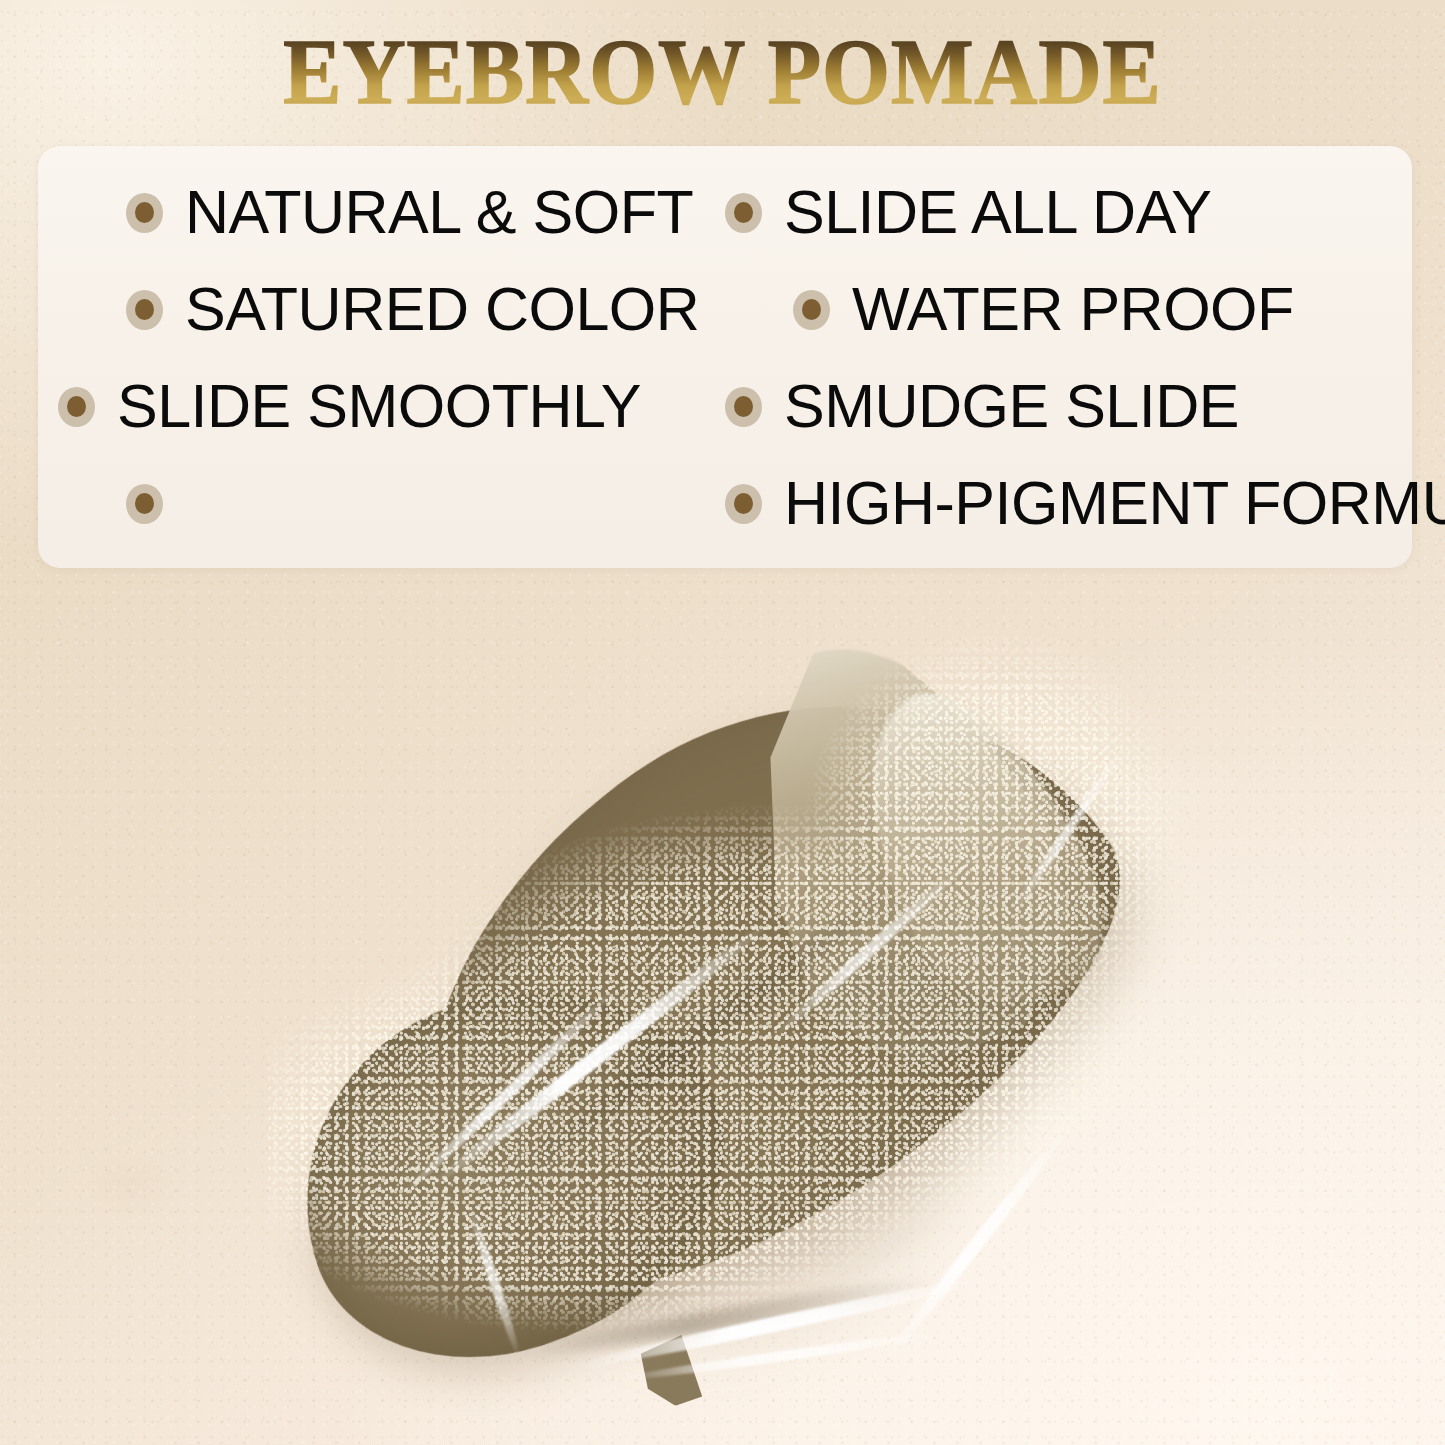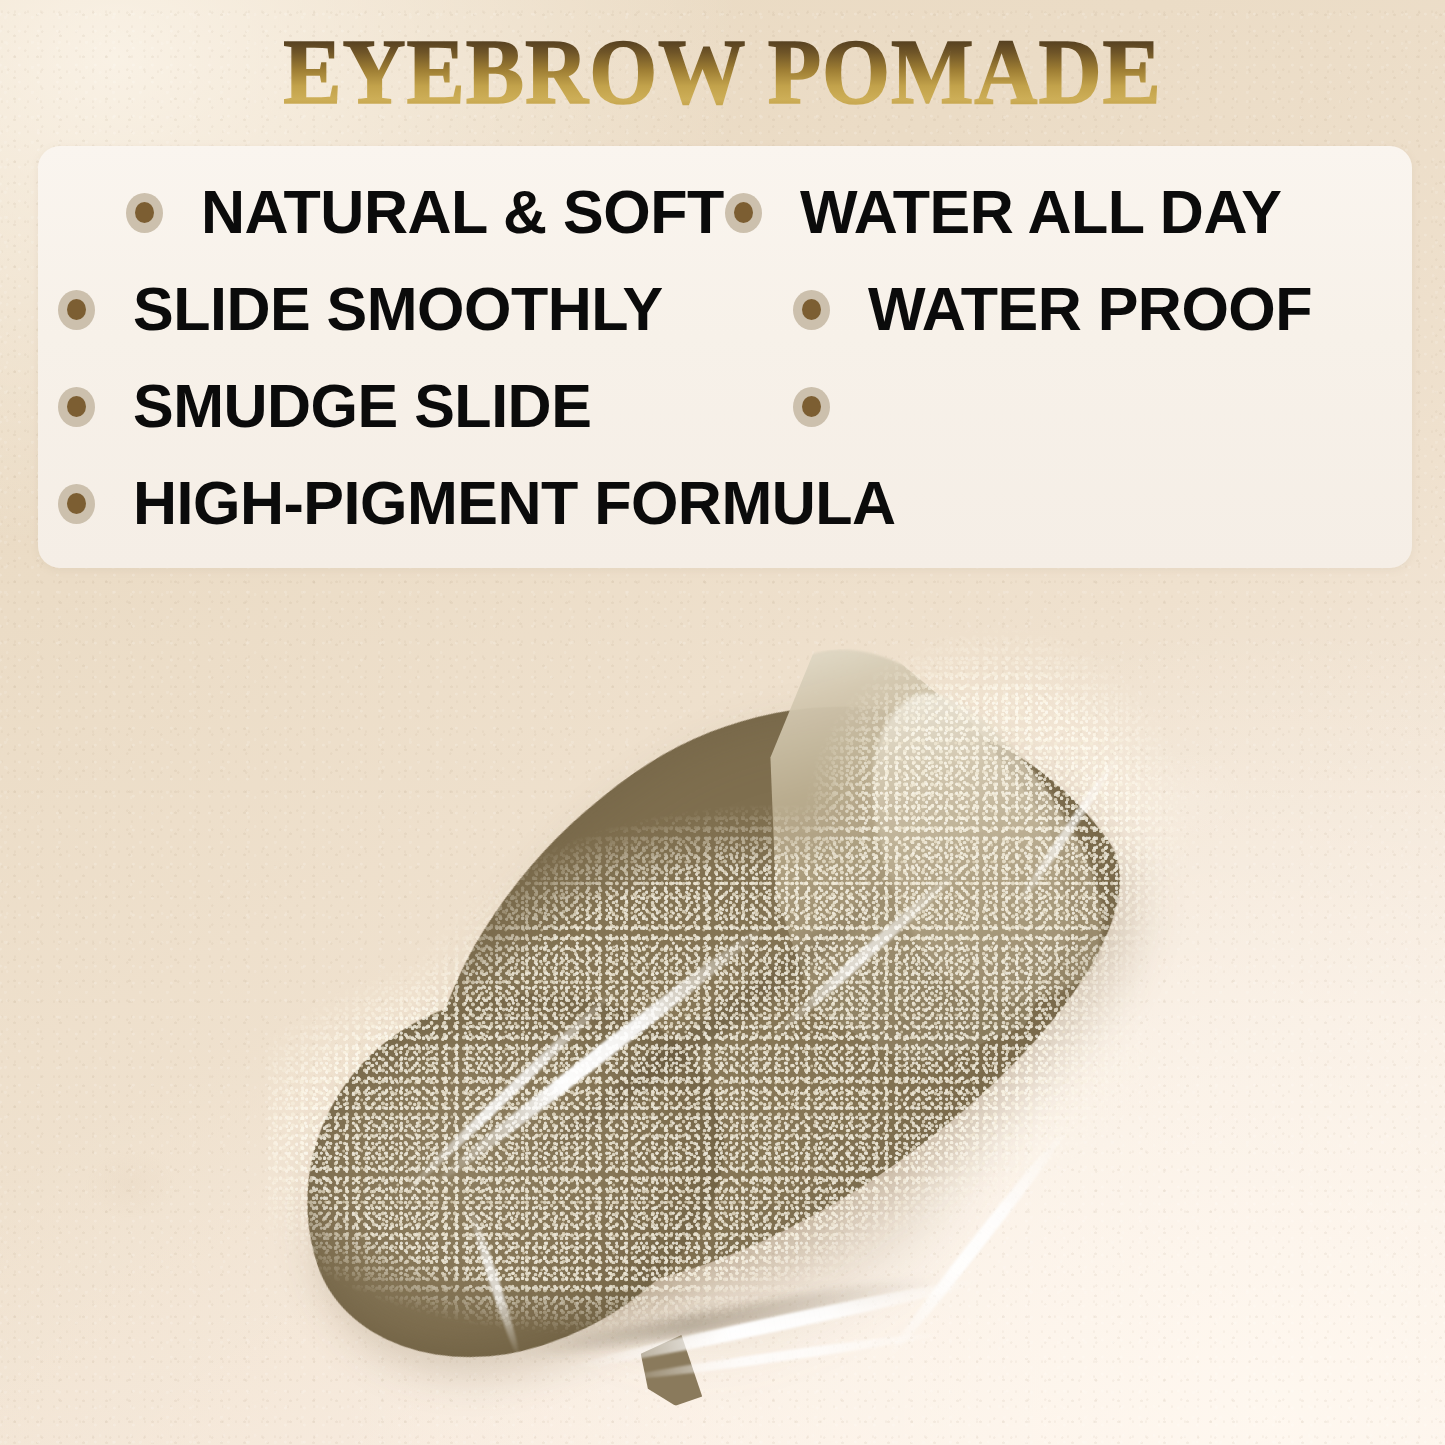--- a/index.html
+++ b/index.html
@@ -108,27 +108,26 @@
     justify-content:center;
   }
   .bullet-icon::after {
     content:"";
     width:19px; height:21px;
     border-radius:50%;
     background:#7C5E32;
   }
   .feature-label {
     font-family:"Liberation Sans", sans-serif;
-    font-weight:700;
+    font-weight:400;
     font-size:61px;
     line-height:1;
     color:#0B0B0B;
     letter-spacing:-0.5px;
     white-space:nowrap;
-    margin-left:16px;
   }
 
   
   #swatch-wrap {
     position:absolute;
     left:0; top:560px;
     width:1445px; height:885px;
   }
   .swatch {
     position:absolute;
@@ -300,32 +299,36 @@
   <div id="features-panel">
     <div id="features-grid">
 
       <div class="feature-item col-left">
         <span class="bullet-icon"></span>
         <span class="feature-label">NATURAL &amp; SOFT</span>
       </div>
 
       <div class="feature-item col-right">
         <span class="bullet-icon"></span>
-        <span class="feature-label">WATER ALL DAY</span>
-      </div>
-
+        <span class="feature-label">SLIDE ALL DAY</span>
+      </div>
+
+      <div class="feature-item col-left">
+        <span class="bullet-icon"></span>
+        <span class="feature-label">SATURED COLOR</span>
+      </div>
+
+      <div class="feature-item col-left">
+        <span class="bullet-icon"></span>
+        <span class="feature-label">WATER PROOF</span>
+      </div>
 
       <div class="feature-item col-right">
         <span class="bullet-icon"></span>
         <span class="feature-label">SLIDE SMOOTHLY</span>
-      </div>
-
-      <div class="feature-item col-left">
-        <span class="bullet-icon"></span>
-        <span class="feature-label">WATER PROOF</span>
       </div>
 
       <div class="feature-item col-right">
         <span class="bullet-icon"></span>
         <span class="feature-label">SMUDGE SLIDE</span>
       </div>
 
       <div class="feature-item col-left">
         <span class="bullet-icon"></span>
       </div>

